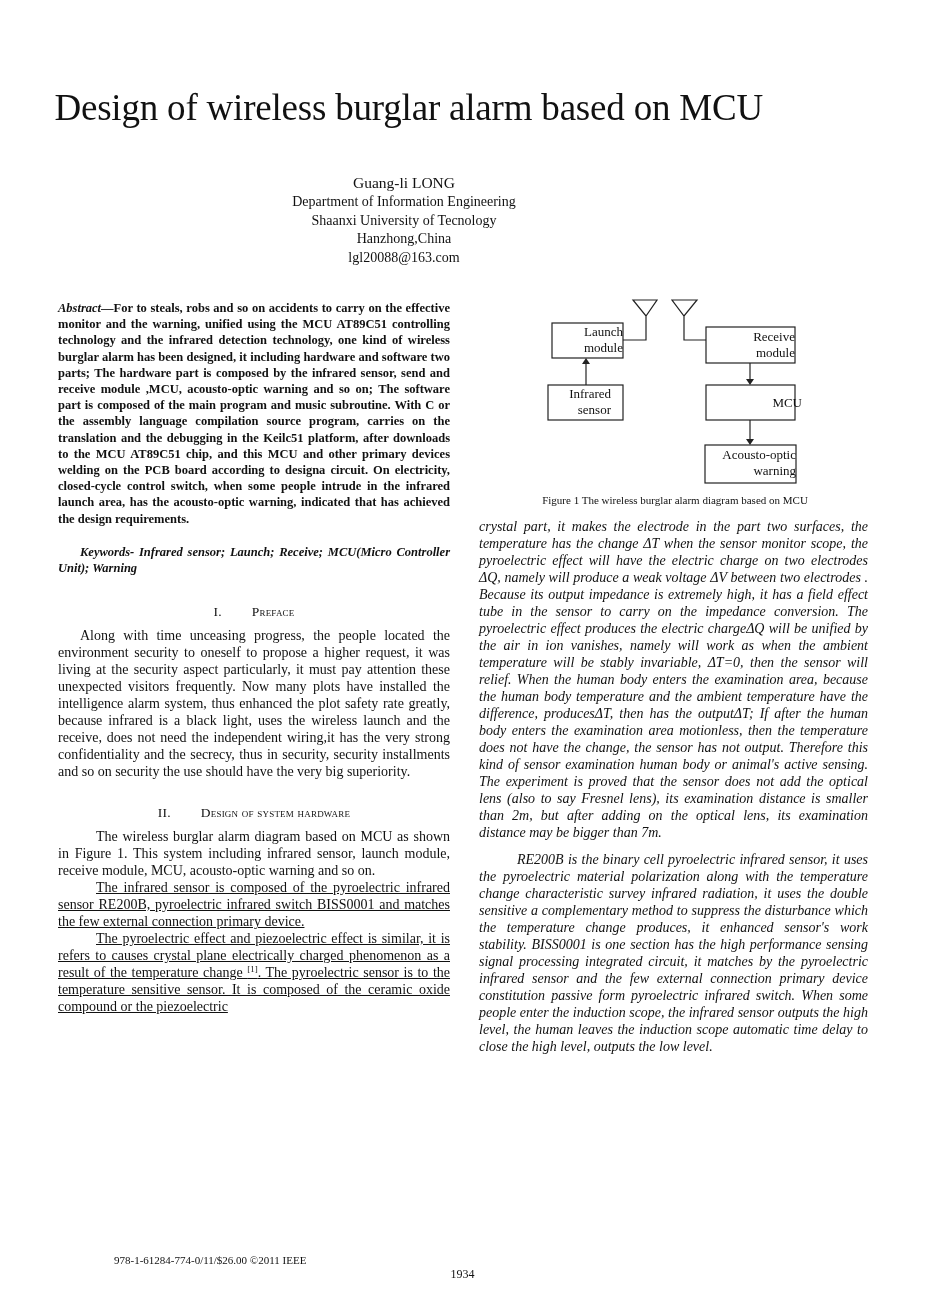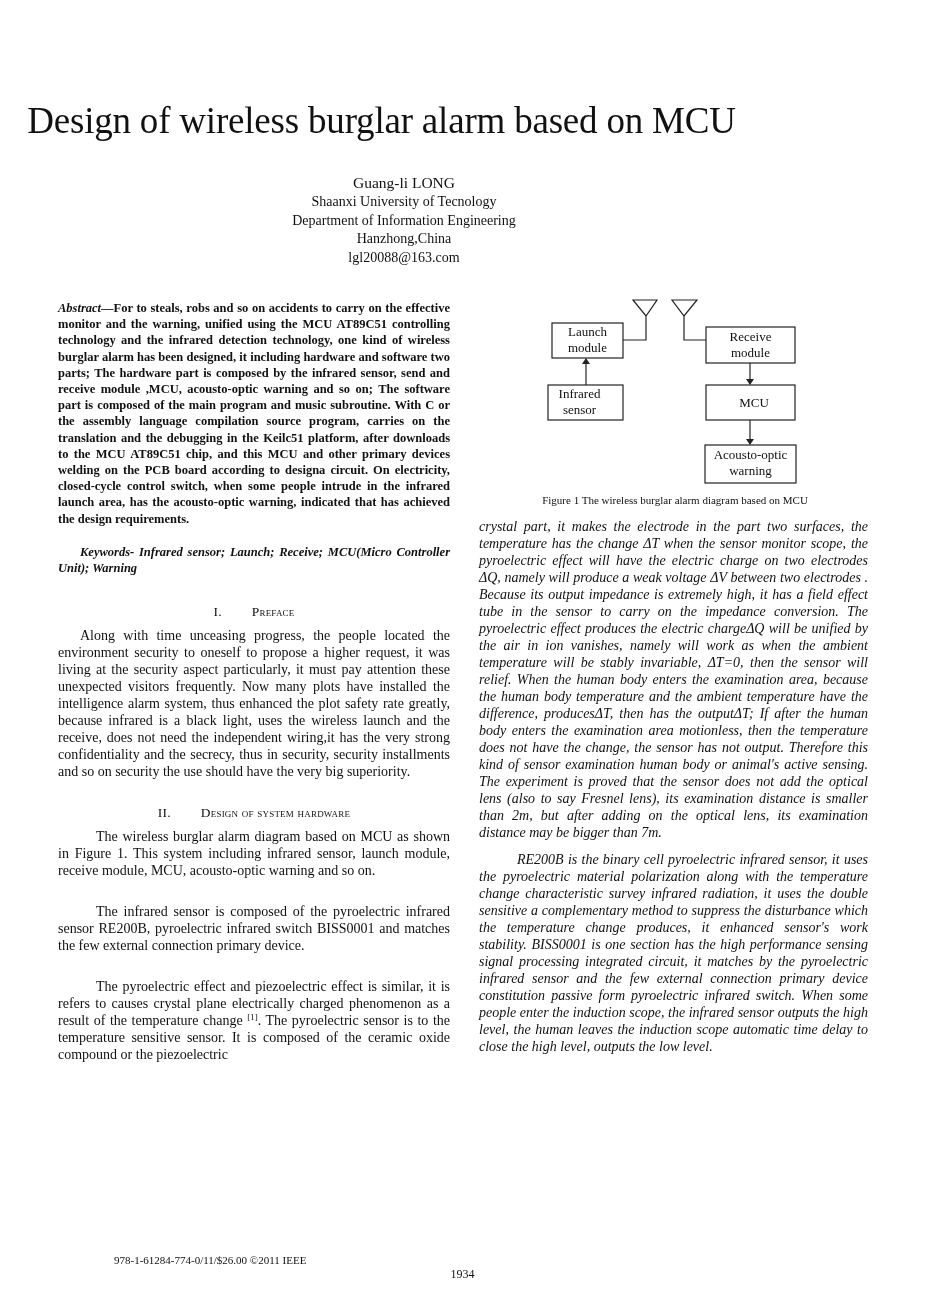--- a/index.html
+++ b/index.html
@@ -1,52 +1,52 @@
 <!DOCTYPE html>
 <html><head>
 <meta charset="utf-8">
 <style>
   html, body { margin: 0; padding: 0; background: #ffffff; }
   body { width: 925px; height: 1309px; position: relative; overflow: hidden;
          font-family: "Liberation Serif", "DejaVu Serif", serif; color: #111; }
-  .title { position: absolute; top: 99px; left: 0; width: 763px; text-align: center;
+  .title { position: absolute; top: 86px; left: 0; width: 763px; text-align: right;
            font-size: 37px; letter-spacing: -0.2px; }
   .authors { position: absolute; top: 173px; left: 0; width: 808px; text-align: center;
              font-size: 14px; line-height: 18.5px; }
   .authors .name { font-size: 15.5px; line-height: 20px; }
   .col { position: absolute; font-size: 14px; line-height: 17px; text-align: justify; }
   .left { left: 58px; top: 300px; width: 392px; }
   .right { left: 479px; top: 518px; width: 389px; font-style: italic; }
   .abstract { font-weight: bold; font-size: 12.5px; line-height: 16.2px; text-align: justify; margin: 0; }
   .abstract .lbl { font-style: italic; }
   .keywords { font-weight: bold; font-style: italic; font-size: 12.5px; line-height: 16.2px;
               text-indent: 22px; margin: 17px 0 0 0; text-align: justify; }
   .heading { text-align: center; font-size: 13.5px; margin: 27px 0 7px 0; letter-spacing: 0.2px; }
   .heading .num { margin-right: 30px; }
   .heading .sc { font-variant: small-caps; }
   p.body { margin: 0; text-indent: 22px; }
   p.body.indent2 { text-indent: 38px; }
-  p.gap { margin-top: 24px; }
+  p.gap { margin-top: 0; text-decoration: underline; }
   sup { font-size: 9px; line-height: 0; vertical-align: 5px; }
   .figure { position: absolute; left: 520px; top: 295px; width: 330px; height: 215px; }
   .figure svg { position: absolute; left: 0; top: 0; }
-  .box-label { position: absolute; font-size: 13px; line-height: 16px; text-align: center; }
+  .box-label { position: absolute; font-size: 13px; line-height: 16px; text-align: right; }
   .caption { position: absolute; left: 470px; top: 494px; width: 410px; text-align: center; font-size: 11px; }
   .footer-left { position: absolute; left: 114px; top: 1254px; font-size: 11px; text-align: right; }
   .footer-page { position: absolute; left: 0; width: 925px; top: 1267px; text-align: center; font-size: 12px; }
 </style>
 </head>
 <body>
 
 <div class="title">Design of wireless burglar alarm based on MCU</div>
 
 <div class="authors">
   <div class="name">Guang-li LONG</div>
+  <div>Department of Information Engineering</div>
   <div>Shaanxi University of Tecnology</div>
-  <div>Department of Information Engineering</div>
   <div>Hanzhong,China</div>
   <div>lgl20088@163.com</div>
 </div>
 
 <div class="col left">
   <p class="abstract"><span class="lbl">Abstract</span><span>—</span><span>For to steals, robs and so on accidents to carry on the effective monitor and the warning, unified using the MCU AT89C51 controlling technology and the infrared detection technology, one kind of wireless burglar alarm has been designed, it including hardware and software two parts; The hardware part is composed by the infrared sensor, send and receive module  ,MCU, acousto-optic warning and so on; The software part is composed of the main program and music subroutine.  With C or the assembly language compilation source program, carries on the translation and the debugging in the Keilc51 platform, after downloads to the MCU AT89C51 chip, and this MCU and other primary devices welding on the PCB board according to designa circuit. On electricity, closed-cycle control switch, when some people intrude in the infrared launch area, has the acousto-optic warning, indicated that has achieved the design requirements.</span></p>
 
   <p class="keywords">Keywords- Infrared sensor; Launch; Receive; MCU(Micro Controller Unit); Warning</p>
 
   <div class="heading">
@@ -95,21 +95,21 @@
     <div>module</div>
   </div>
   <div class="box-label" style="left:28px; top:91px; width:63px;">
     <div>Infrared</div>
     <div>sensor</div>
   </div>
   <div class="box-label" style="left:186px; top:34px; width:89px;">
     <div>Receive</div>
     <div>module</div>
   </div>
-  <div class="box-label" style="left:178px; top:100px; width:112px;">
+  <div class="box-label" style="left:170px; top:100px; width:112px;">
     <div>MCU</div>
   </div>
   <div class="box-label" style="left:185px; top:152px; width:91px;">
     <div>Acousto-optic</div>
     <div>warning</div>
   </div>
 </div>
 
 <div class="caption">Figure 1  The wireless burglar alarm diagram based on MCU</div>
 

